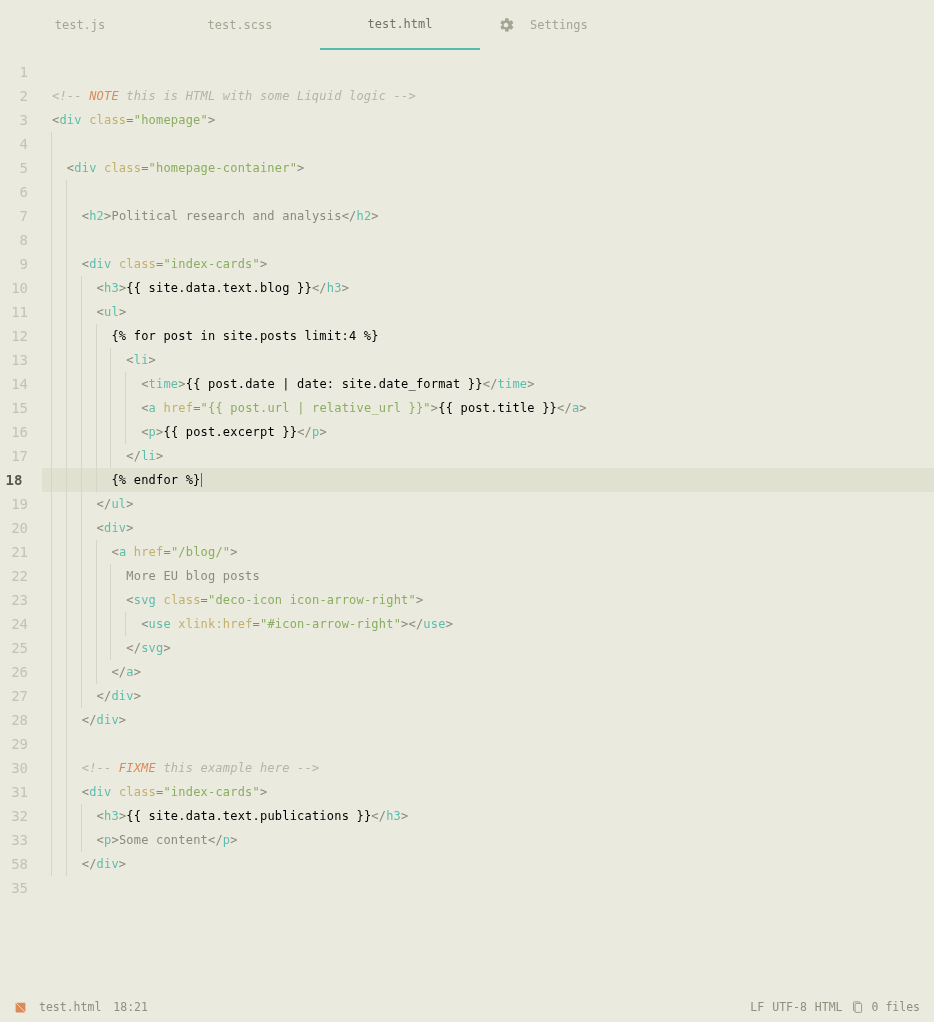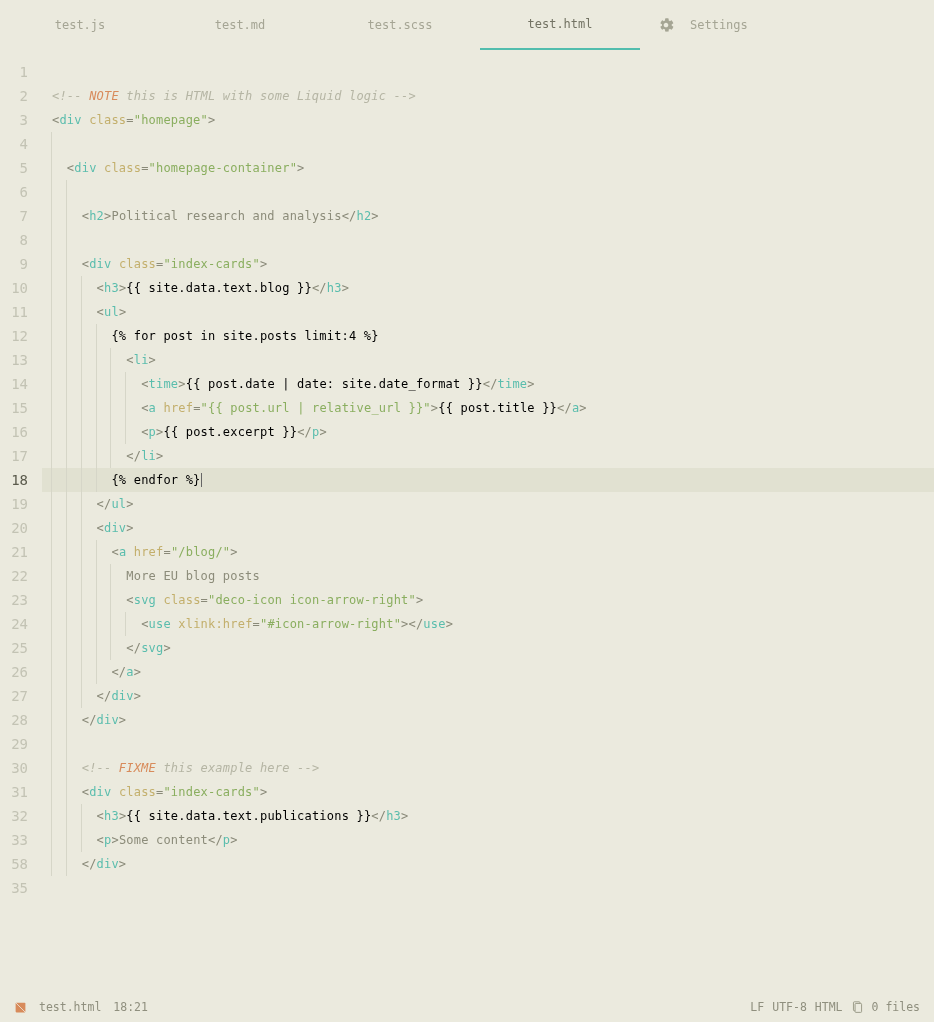--- a/index.html
+++ b/index.html
@@ -53,21 +53,22 @@
   font-size: 14px;
   flex-shrink: 0;
 }
 .gutter .ln {
   height: 24px;
   line-height: 24px;
   padding-right: 14px;
 }
 .gutter .ln.current {
   color: #5a5a4c;
-  font-weight: normal;
+  font-weight: bold;
+  text-align: center;
 }
 .code {
   flex: 1;
   padding-top: 10px;
   font-size: 12px;
   letter-spacing: 0.2px;
   white-space: pre;
   position: relative;
 }
 .code .line {
@@ -109,23 +110,20 @@
 .statusbar .left { display: flex; gap: 12px; align-items: center; }
 .statusbar .right { margin-left: auto; display: flex; gap: 8px; align-items: center; }
 .sb-icon { width: 13px; height: 13px; }
 </style>
 </head>
 <body>
 
 <div class="tabs">
     <div class="tab">
       <span>test.js</span>
-    </div>
-    <div class="tab">
-      <span>test.md</span>
     </div>
     <div class="tab">
       <span>test.scss</span>
     </div>
     <div class="tab active">
       <span>test.html</span>
     </div>
     <div class="tab settings">
       <svg viewBox="0 0 24 24">
         <path fill="#a5a594" d="M22.7 14.3l-2.1-1.2c.1-.7.1-1.5 0-2.2l2.1-1.2c.2-.1.3-.4.2-.6-.5-1.5-1.3-2.9-2.3-4-.2-.2-.4-.2-.6-.1l-2.1 1.2c-.6-.5-1.2-.8-1.9-1.1V2.7c0-.2-.2-.5-.4-.5-1.5-.3-3.1-.3-4.6 0-.2 0-.4.3-.4.5v2.4c-.7.3-1.3.6-1.9 1.1L6.6 5c-.2-.1-.5-.1-.6.1-1 1.1-1.8 2.5-2.3 4-.1.2 0 .5.2.6l2.1 1.2c-.1.7-.1 1.5 0 2.2l-2.1 1.2c-.2.1-.3.4-.2.6.5 1.5 1.3 2.9 2.3 4 .2.2.4.2.6.1l2.1-1.2c.6.5 1.2.8 1.9 1.1v2.4c0 .2.2.5.4.5 1.5.3 3.1.3 4.6 0 .2 0 .4-.3.4-.5v-2.4c.7-.3 1.3-.6 1.9-1.1l2.1 1.2c.2.1.5.1.6-.1 1-1.1 1.8-2.5 2.3-4 .1-.2 0-.5-.2-.6zM12 15.5c-1.9 0-3.5-1.6-3.5-3.5s1.6-3.5 3.5-3.5 3.5 1.6 3.5 3.5-1.6 3.5-3.5 3.5z"></path>

